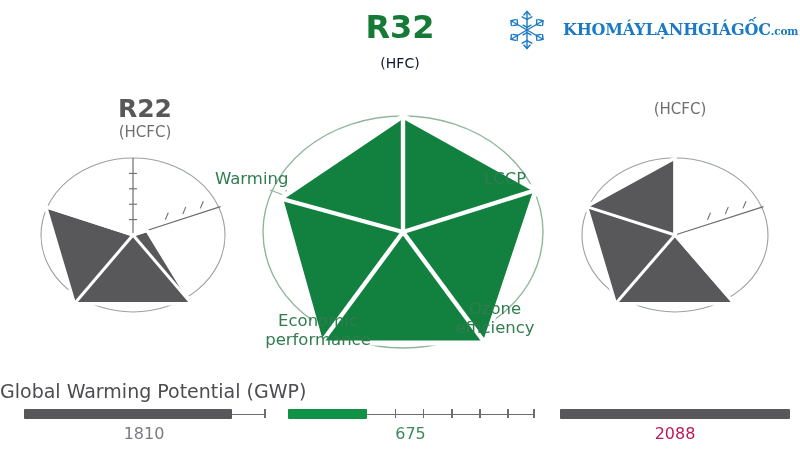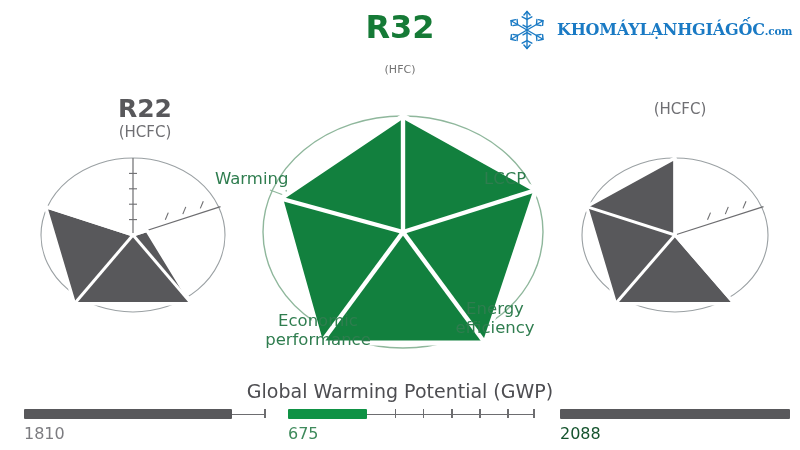--- a/index.html
+++ b/index.html
@@ -6,41 +6,41 @@
   body{
     width:800px;height:450px;
     background:#ffffff;
     font-family:"DejaVu Sans","Liberation Sans",sans-serif;
     overflow:hidden;
     position:relative;
   }
   .stage{position:relative;width:800px;height:450px;}
 
   
-  .logo{position:absolute;left:505px;top:8px;display:flex;align-items:center;gap:8px;}
+  .logo{position:absolute;left:505px;top:8px;display:flex;align-items:center;gap:14px;}
   .logo-mark{width:44px;height:44px;flex:0 0 auto;}
   .logo-text{
     font-family:"DejaVu Serif","Liberation Serif",serif;
     font-weight:700;color:#1a7ac4;font-size:16px;letter-spacing:-0.2px;
     white-space:nowrap;line-height:1;
   }
   .logo-text .tld{font-size:10.5px;font-weight:700;}
 
   
   .panel-title{position:absolute;text-align:center;line-height:1.12;}
   .panel-title .name{font-weight:700;display:block;}
   .panel-title .sub{display:block;}
 
   #title-r22{left:50px;top:95px;width:190px;}
   #title-r22 .name{font-size:25px;color:#58585b;}
   #title-r22 .sub{font-size:15px;color:#6f6f73;margin-top:1px;}
 
   #title-r32{left:290px;top:10px;width:220px;}
   #title-r32 .name{font-size:32px;color:#157a36;}
-  #title-r32 .sub{font-size:11px;color:#737373;margin-top:18px;}
+  #title-r32 .sub{font-size:14px;color:#0f172a;margin-top:10px;}
 
   #title-r410a{left:580px;top:100px;width:200px;}
   #title-r410a .name{font-size:25px;color:#58585b;}
   #title-r410a .sub{font-size:15px;color:#6f6f73;margin-top:1px;}
 
   
   .radar{position:absolute;}
   #radar-r22{left:38px;top:155px;width:190px;height:160px;}
   #radar-r32{left:258px;top:112px;width:290px;height:240px;}
   #radar-r410a{left:578px;top:155px;width:195px;height:160px;}
@@ -51,42 +51,42 @@
     text-align:center;white-space:pre-line;
   }
   #lbl-ozone{left:320px;top:76px;width:170px;}
   #lbl-lccp{left:484px;top:170px;width:70px;text-align:left;}
   #lbl-safety{left:215px;top:170px;width:72px;text-align:right;}
   #lbl-energy{left:430px;top:300px;width:130px;}
   #lbl-economic{left:238px;top:312px;width:160px;}
 
   
   .gwp-title{
-    position:absolute;left:0;top:380px;width:800px;text-align:center;
+    position:absolute;left:0;top:380px;width:800px;
     font-size:19px;color:#4d4d51;font-weight:400;
   }
   .gwp-row{position:absolute;top:404px;left:0;width:800px;height:46px;}
   .gwp-item{position:absolute;top:0;}
   .gwp-track{position:relative;height:20px;}
   .gwp-fill{position:absolute;left:0;top:5px;height:10px;border-radius:1px;}
   .gwp-axis{position:absolute;top:9.5px;height:1.6px;background:#6d6d70;}
   .gwp-tick{position:absolute;top:5px;width:1.6px;height:9px;background:#6d6d70;}
-  .gwp-value{position:absolute;top:20px;width:100%;font-size:16px;}
+  .gwp-value{position:absolute;top:20px;width:100%;text-align:center;font-size:16px;}
 
   #gwp-r22{left:24px;width:240px;}
   #gwp-r22 .gwp-fill{background:#58585b;}
   #gwp-r22 .gwp-value{color:#7c7c80;}
 
   #gwp-r32{left:288px;width:245px;}
   #gwp-r32 .gwp-fill{background:#0f9245;}
   #gwp-r32 .gwp-value{color:#3f8a5c;}
 
   #gwp-r410a{left:560px;width:230px;}
   #gwp-r410a .gwp-fill{background:#58585b;}
-  #gwp-r410a .gwp-value{color:#14532d;}
+  #gwp-r410a .gwp-value{color:#be185d;}
 </style>
 </head>
 <body>
 
 <div class="stage">
 
   <div class="logo">
     <svg class="logo-mark" viewBox="0 0 100 100">
       <g stroke="#1a7ac4" stroke-width="3.2" fill="none" stroke-linecap="round">
         <line x1="50" y1="8" x2="50" y2="92"></line>
@@ -177,21 +177,21 @@
     <g stroke="#ffffff" stroke-width="3">
       <line x1="97" y1="80" x2="97" y2="3"></line>
       <line x1="97" y1="80" x2="156.5" y2="148.7"></line>
       <line x1="97" y1="80" x2="37.5" y2="148.7"></line>
       <line x1="97" y1="80" x2="8.5" y2="51.6"></line>
     </g>
   </svg>
 
   <div class="axis-label" id="lbl-lccp">LCCP</div>
   <div class="axis-label" id="lbl-safety">Warming</div>
-  <div class="axis-label" id="lbl-energy">Energy
+  <div class="axis-label" id="lbl-energy">Ozone
 efficiency</div>
   <div class="axis-label" id="lbl-economic">Economic
 performance</div>
 
   <div class="gwp-title">Global Warming Potential (GWP)</div>
 
   <div class="gwp-row">
 
     <div class="gwp-item" id="gwp-r22">
       <div class="gwp-track">

